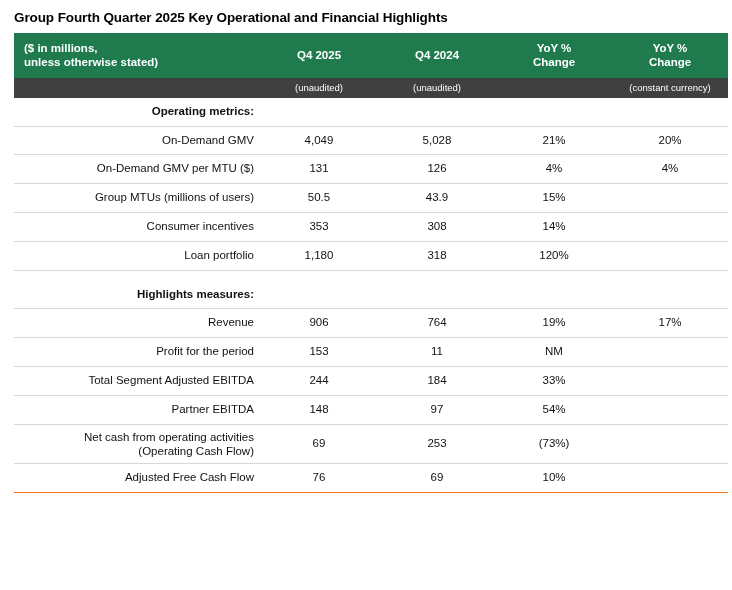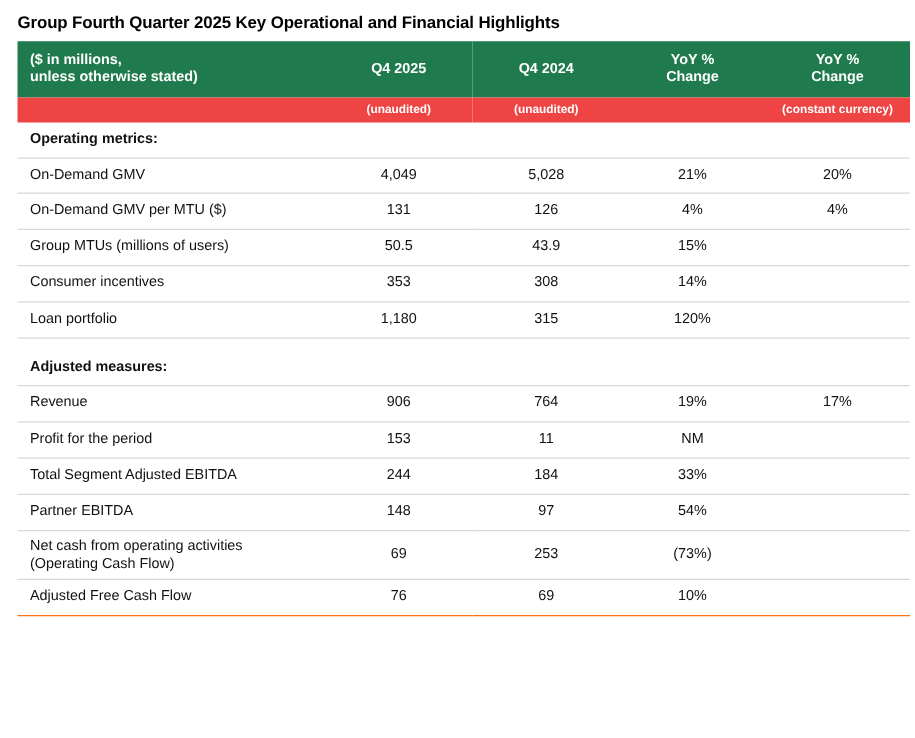--- a/index.html
+++ b/index.html
@@ -51,41 +51,41 @@
     border: none;
   }
   thead tr.head-main th.lbl {
     text-align: left;
     padding-left: 10px;
   }
   thead tr.head-main th.num {
     text-align: center;
   }
   thead tr.head-sub th {
-    background: #ef4444;
+    background: #404040;
     color: #ffffff;
     font-size: 9.5px;
-    font-weight: bold;
+    font-weight: normal;
     padding: 4px 6px 5px 6px;
     text-align: center;
     border: none;
   }
   thead tr.head-sub th.lbl {
     text-align: left;
   }
 
   tbody td {
     font-size: 11.5px;
     padding: 7px 6px;
     border-bottom: 1px solid #d8d8d8;
     vertical-align: middle;
     line-height: 1.2;
   }
   tbody td.lbl {
-    text-align: left;
+    text-align: right;
     padding-left: 10px;
     color: #111111;
   }
   tbody td.num {
     text-align: center;
     color: #111111;
   }
   tbody tr.section td {
     font-weight: bold;
     border-bottom: 1px solid #d8d8d8;
@@ -185,35 +185,35 @@
       <tr>
         <td class="lbl">Consumer incentives</td>
         <td class="num">353</td>
         <td class="num">308</td>
         <td class="num">14%</td>
         <td class="num"></td>
       </tr>
       <tr>
         <td class="lbl">Loan portfolio</td>
         <td class="num">1,180</td>
-        <td class="num">315</td>
+        <td class="num">318</td>
         <td class="num">120%</td>
         <td class="num"></td>
       </tr>
 
       <tr class="spacer">
         <td></td>
         <td></td>
         <td></td>
         <td></td>
         <td></td>
       </tr>
 
       <tr class="section section-fin">
-        <td class="lbl">Adjusted measures:</td>
+        <td class="lbl">Highlights measures:</td>
         <td class="num"></td>
         <td class="num"></td>
         <td class="num"></td>
         <td class="num"></td>
       </tr>
 
       <tr>
         <td class="lbl">Revenue</td>
         <td class="num">906</td>
         <td class="num">764</td>

